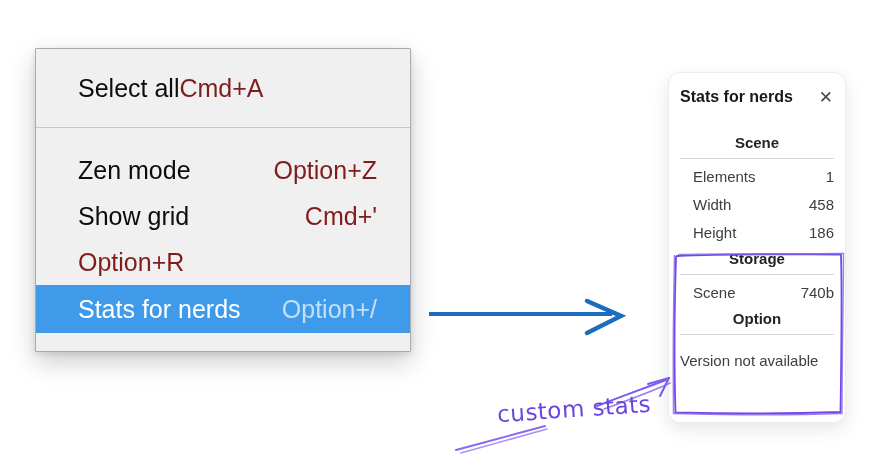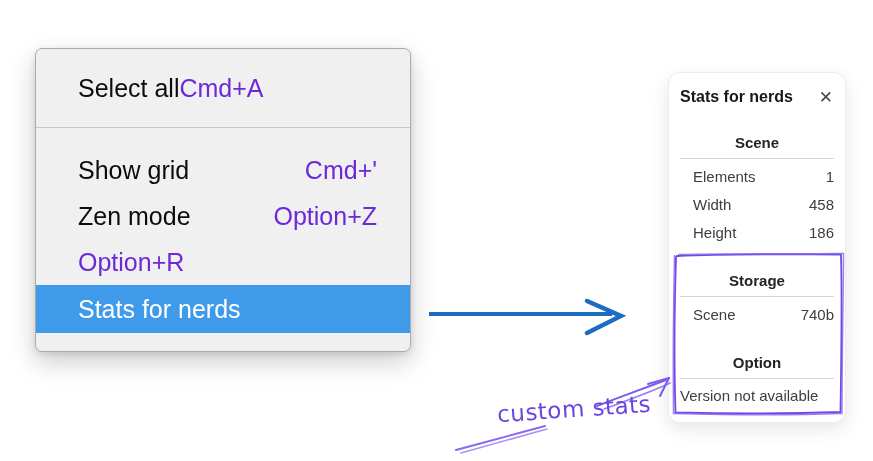--- a/index.html
+++ b/index.html
@@ -4,53 +4,53 @@
 <style>
   html,body{margin:0;padding:0;background:#fff;}
   .canvas{
     position:relative;width:873px;height:461px;background:#ffffff;overflow:hidden;
     font-family:"Liberation Sans", sans-serif;
   }
 
   
   .menu{
     position:absolute;left:35px;top:48px;width:376px;height:304px;
-    background:#f0f0f1;border:1.5px solid #a7acb2;border-radius:7px;
+    background:#f0f0f1;border:1.5px solid #a7acb2;border-radius:1px;
     box-shadow:0 10px 26px rgba(0,0,0,.20), 0 2px 6px rgba(0,0,0,.10);
     box-sizing:border-box;overflow:hidden;
   }
   .menu-group-1{height:78px;display:flex;align-items:center;}
   .menu-divider{border-top:1px solid #c6c7c9;height:0;}
   .menu-group-2{padding-top:19px;}
   .mi{
     display:flex;justify-content:space-between;align-items:center;
     padding:0 33px 0 42px;height:46px;font-size:25px;color:#0c0c0c;cursor:default;
   }
-  .mi-short{color:#6d28d9;}
+  .mi-short{color:#7f1d1d;}
   .mi.highlight{height:48px;background:#3f9be9;color:#ffffff;}
   .mi.highlight .mi-short{color:#c3e0f9;}
 
   
   .panel{
     position:absolute;left:668px;top:72px;width:178px;height:351px;
     background:#ffffff;border:1px solid #ececef;border-radius:12px;
     box-shadow:0 6px 18px rgba(0,0,0,.10);
     box-sizing:border-box;padding:14px 11px 0;
     font-size:15px;color:#3d3d42;
   }
   .panel-header{display:flex;justify-content:space-between;align-items:center;height:20px;}
   .panel-title{font-weight:bold;font-size:16px;color:#18181c;}
   .close{font-size:17px;color:#4a4a4e;line-height:1;cursor:pointer;padding:0 1px;}
   .sec-h{text-align:center;font-weight:bold;font-size:15px;color:#242428;height:19px;line-height:19px;}
   .sec-h.scene{margin-top:26px;}
-  .sec-h.mid{margin-top:28px;}
+  .sec-h.mid{margin-top:6px;}
   .hrline{border-top:1px solid #d4d4d9;margin-top:6px;}
   .srow{display:flex;justify-content:space-between;height:20px;line-height:20px;margin-top:8px;margin-left:13px;}
   .srow .v{text-align:right;}
-  .note-row{margin-top:7px;height:20px;line-height:20px;white-space:nowrap;}
+  .note-row{margin-top:16px;height:20px;line-height:20px;white-space:nowrap;}
 
   
   .overlay{position:absolute;left:0;top:0;width:873px;height:461px;pointer-events:none;z-index:6;}
 
   .annotation{
     position:absolute;left:497px;top:396px;z-index:7;
     font-family:"DejaVu Sans", sans-serif;font-size:23px;color:#6a46e0;
     transform:rotate(-4deg);letter-spacing:.5px;white-space:nowrap;
   }
 </style>
@@ -62,32 +62,33 @@
   <div class="menu">
     <div class="menu-group-1">
       <div class="mi">
         <span class="mi-label">Select all</span>
         <span class="mi-short">Cmd+A</span>
       </div>
     </div>
     <div class="menu-divider"></div>
     <div class="menu-group-2">
       <div class="mi">
+        <span class="mi-label">Zen mode</span>
+        <span class="mi-short">Option+Z</span>
+      </div>
+      <div class="mi">
         <span class="mi-label">Show grid</span>
         <span class="mi-short">Cmd+'</span>
-      </div>
-      <div class="mi">
-        <span class="mi-label">Zen mode</span>
-        <span class="mi-short">Option+Z</span>
       </div>
       <div class="mi">
         <span class="mi-short">Option+R</span>
       </div>
       <div class="mi highlight">
         <span class="mi-label">Stats for nerds</span>
+        <span class="mi-short">Option+/</span>
       </div>
     </div>
   </div>
 
   <div class="panel">
     <div class="panel-header">
       <span class="panel-title">Stats for nerds</span>
       <span class="close">✕</span>
     </div>
 

